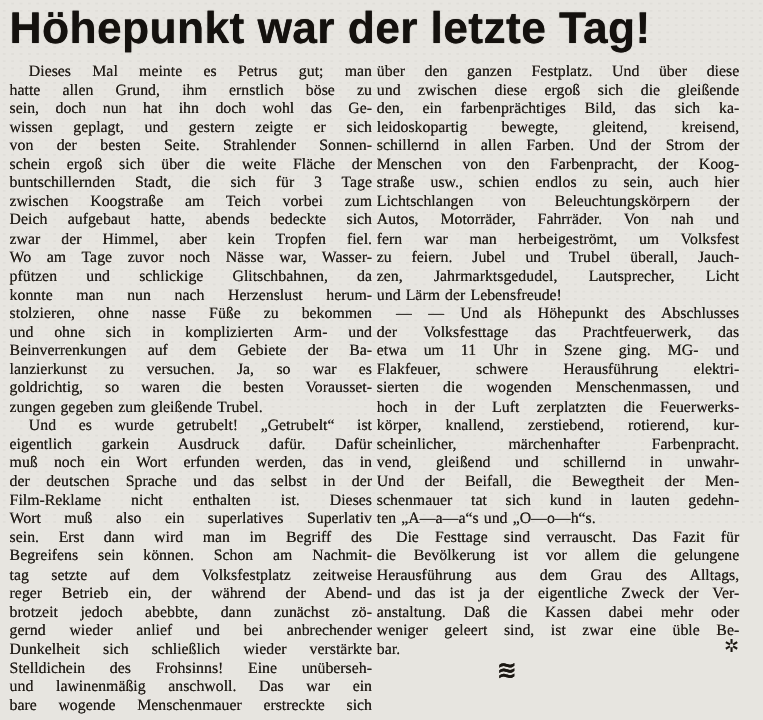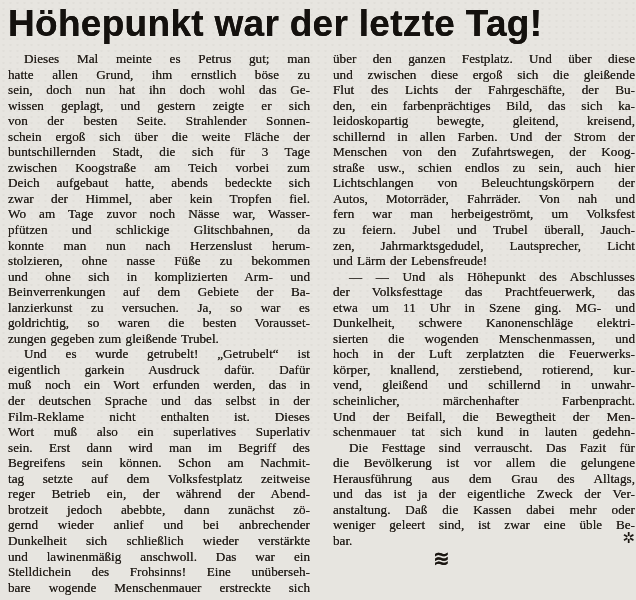--- a/index.html
+++ b/index.html
@@ -24,21 +24,21 @@
     font-weight: bold;
     font-size: 37px;
     line-height: 44px;
     letter-spacing: 0.3px;
     white-space: nowrap;
     color: #14110e;
     text-shadow: 0 0 0.6px #14110e;
   }
   .columns {
     display: flex;
-    gap: 23px;
+    gap: 4px;
     font-family: "Liberation Serif", serif;
     font-size: 13.2px;
     line-height: 15.55px;
     color: #241f1a;
     text-shadow: 0 0 0.5px rgba(25,20,15,0.85);
   }
   .col { width: 302px; flex: 0 0 302px; }
   .line {
     text-align: justify;
     text-align-last: justify;
@@ -103,52 +103,52 @@
           <div class="line">der deutschen Sprache und das selbst in der</div>
           <div class="line">Film-Reklame nicht enthalten ist. Dieses</div>
           <div class="line">Wort muß also ein superlatives Superlativ</div>
           <div class="line">sein. Erst dann wird man im Begriff des</div>
           <div class="line">Begreifens sein können. Schon am Nachmit-</div>
           <div class="line">tag setzte auf dem Volksfestplatz zeitweise</div>
           <div class="line">reger Betrieb ein, der während der Abend-</div>
           <div class="line">brotzeit jedoch abebbte, dann zunächst zö-</div>
           <div class="line">gernd wieder anlief und bei anbrechender</div>
           <div class="line">Dunkelheit sich schließlich wieder verstärkte</div>
+          <div class="line">Stelldichein des Frohsinns! Eine unüberseh-</div>
           <div class="line">und lawinenmäßig anschwoll. Das war ein</div>
-          <div class="line">Stelldichein des Frohsinns! Eine unüberseh-</div>
           <div class="line">bare wogende Menschenmauer erstreckte sich</div>
         </div>
     </div>
     <div class="col">
       <div class="lines">
           <div class="line">über den ganzen Festplatz. Und über diese</div>
           <div class="line">und zwischen diese ergoß sich die gleißende</div>
-          <div class="line">Flut des Lichts der Fahrgeschäfte, der Bu-</div>
           <div class="line">den, ein farbenprächtiges Bild, das sich ka-</div>
           <div class="line">leidoskopartig bewegte, gleitend, kreisend,</div>
           <div class="line">schillernd in allen Farben. Und der Strom der</div>
-          <div class="line">Menschen von den Zufahrtswegen, der Koog-</div>
+          <div class="line">Menschen von den Farbenpracht, der Koog-</div>
           <div class="line">straße usw., schien endlos zu sein, auch hier</div>
           <div class="line">Lichtschlangen von Beleuchtungskörpern der</div>
           <div class="line">Autos, Motorräder, Fahrräder. Von nah und</div>
           <div class="line">fern war man herbeigeströmt, um Volksfest</div>
           <div class="line">zu feiern. Jubel und Trubel überall, Jauch-</div>
           <div class="line">zen, Jahrmarktsgedudel, Lautsprecher, Licht</div>
           <div class="line last">und Lärm der Lebensfreude!</div>
           <div class="line indent">— — Und als Höhepunkt des Abschlusses</div>
           <div class="line">der Volksfesttage das Prachtfeuerwerk, das</div>
           <div class="line">etwa um 11 Uhr in Szene ging. MG- und</div>
-          <div class="line">Dunkelheit, schwere Kanonenschläge elektri-</div>
+          <div class="line">Flakfeuer, schwere Herausführung elektri-</div>
           <div class="line">sierten die wogenden Menschenmassen, und</div>
           <div class="line">hoch in der Luft zerplatzten die Feuerwerks-</div>
           <div class="line">körper, knallend, zerstiebend, rotierend, kur-</div>
+          <div class="line">scheinlicher, märchenhafter Farbenpracht.</div>
           <div class="line">vend, gleißend und schillernd in unwahr-</div>
-          <div class="line">scheinlicher, märchenhafter Farbenpracht.</div>
           <div class="line">Und der Beifall, die Bewegtheit der Men-</div>
           <div class="line">schenmauer tat sich kund in lauten gedehn-</div>
+          <div class="line last">ten „A—a—a“s und „O—o—h“s.</div>
           <div class="line indent">Die Festtage sind verrauscht. Das Fazit für</div>
           <div class="line">die Bevölkerung ist vor allem die gelungene</div>
           <div class="line">Herausführung aus dem Grau des Alltags,</div>
           <div class="line">und das ist ja der eigentliche Zweck der Ver-</div>
           <div class="line">anstaltung. Daß die Kassen dabei mehr oder</div>
           <div class="line">weniger geleert sind, ist zwar eine üble Be-</div>
           <div class="line last starline">
             <span>bar.</span>
             <span class="endstar">✲</span>
           </div>

